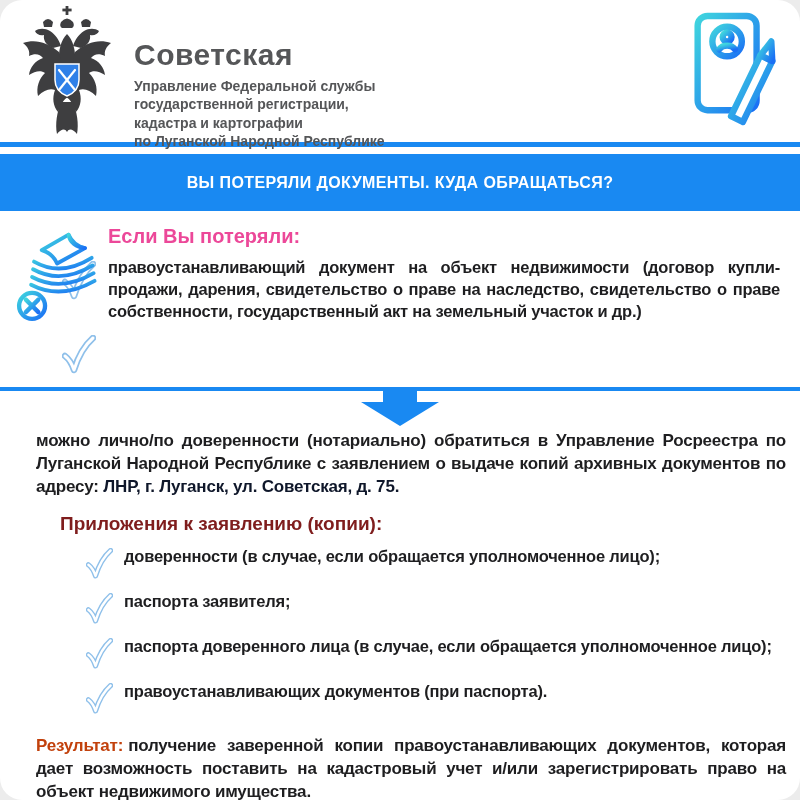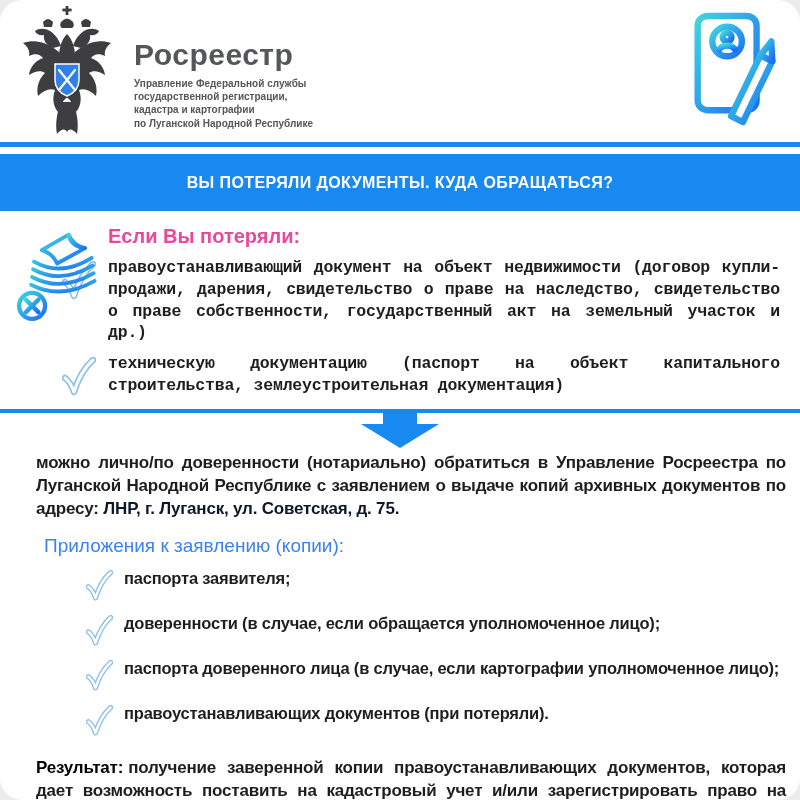--- a/index.html
+++ b/index.html
@@ -3,49 +3,49 @@
 <meta charset="utf-8">
 <style>
   html,body{margin:0;padding:0;background:#ececec;font-family:"Liberation Sans",sans-serif;}
   .page{position:relative;width:800px;height:800px;margin:0 auto;background:#ffffff;
         border-radius:22px;overflow:hidden;}
   
   .header{position:relative;height:142px;}
   .eagle{position:absolute;left:16px;top:6px;}
   .brand{position:absolute;left:134px;top:40px;color:#555658;}
   .brand-title{font-size:30px;font-weight:bold;letter-spacing:.5px;line-height:1;}
-  .brand-sub{margin-top:7px;font-size:10px;font-weight:bold;line-height:1.32;white-space:pre-line;}
+  .brand-sub{margin-top:7px;font-size:14px;font-weight:bold;line-height:1.32;white-space:pre-line;}
   .header-icon{position:absolute;right:12px;top:6px;}
   
   .top-line{height:5px;background:#1989f2;}
   .banner{margin-top:7px;height:57px;background:#1989f2;display:flex;align-items:center;justify-content:center;}
   .banner span{color:#ffffff;font-size:16px;font-weight:bold;letter-spacing:.4px;}
   
   .content{color:#1e1e20;}
   .lost-section{position:relative;padding-top:14px;}
   .lost-icon{position:absolute;left:12px;top:16px;}
   .section-heading{margin:0 0 0 108px;font-size:20px;font-weight:bold;color:#ec4899;}
-  .check-row{display:flex;align-items:flex-start;margin-top:9px;padding-left:62px;padding-right:20px;font-family:Liberation Mono, monospace;}
+  .check-row{display:flex;align-items:flex-start;margin-top:9px;padding-left:62px;padding-right:20px;}
   .check-row .chk{flex:none;margin-right:12px;margin-top:4px;}
   .check-row p{flex:1;margin:0;font-size:16.5px;font-weight:bold;letter-spacing:-.2px;
                line-height:1.32;text-align:justify;text-align-last:left;}
   .arrow-sep{margin-top:12px;}
   .sep-line{height:4px;background:#1989f2;}
   .arrow-wrap{display:flex;justify-content:center;margin-top:-1px;height:36px;}
   .para{margin:4px 14px 0 36px;font-size:17px;font-weight:bold;letter-spacing:-.2px;
         line-height:1.35;text-align:justify;text-align-last:left;}
   .addr{color:#0f172a;}
-  .attach-heading{margin:14px 0 0 44px;font-size:19px;font-weight:normal;color:#3b82f6;}
+  .attach-heading{margin:14px 0 0 60px;font-size:19px;font-weight:bold;color:#7f1d1d;}
   .attach-row{display:flex;align-items:flex-start;margin-top:11px;padding-left:86px;padding-right:14px;}
   .attach-row .chk{flex:none;margin-right:11px;margin-top:2px;}
   .attach-row p{flex:1;margin:0;font-size:16.5px;font-weight:bold;letter-spacing:-.2px;
                 line-height:1.3;text-align:justify;text-align-last:left;}
   .result{margin:20px 14px 0 36px;font-size:17px;font-weight:bold;letter-spacing:-.2px;
           line-height:1.35;text-align:justify;text-align-last:left;}
-  .result-label{color:#000000;margin-right:5px;}
+  .result-label{color:#c2410c;margin-right:5px;}
   .hidden-defs{position:absolute;width:0;height:0;}
 </style>
 </head>
 <body>
 
 <svg class="hidden-defs" aria-hidden="true">
   <defs>
     <linearGradient id="iconGrad" x1="0" y1="0" x2="1" y2="1">
       <stop offset="0" stop-color="#3fd4de"></stop>
       <stop offset="1" stop-color="#1a6ff5"></stop>
@@ -71,21 +71,21 @@
         <path d="M44,96 C40,106 38,118 40,128 C44,123 48,122 50,126 C52,122 56,123 60,128 C62,118 60,106 56,96 Z"></path>
       </g>
       <path d="M38,58 h24 v16 q0,11 -12,16 q-12,-5 -12,-16 z" fill="#2f80e8" stroke="#ffffff" stroke-width="1.5"></path>
       <g stroke="#ffffff" stroke-width="2.2" stroke-linecap="round">
         <line x1="42" y1="64" x2="58" y2="84"></line>
         <line x1="58" y1="64" x2="42" y2="84"></line>
       </g>
     </svg>
 
     <div class="brand">
-      <div class="brand-title">Росреестр</div>
+      <div class="brand-title">Советская</div>
       <div class="brand-sub">Управление Федеральной службы
 государственной регистрации,
 кадастра и картографии
 по Луганской Народной Республике</div>
     </div>
 
     <svg class="header-icon" width="110" height="124" viewBox="0 0 112 126" fill="none" stroke="url(#iconGrad)" stroke-width="6.5" stroke-linecap="round" stroke-linejoin="round">
       <rect x="20" y="10" width="60" height="96" rx="10"></rect>
       <circle cx="50" cy="36" r="15"></circle>
       <circle cx="50" cy="31.5" r="4.5"></circle>
@@ -129,21 +129,20 @@
           <path d="M3,21 C7,24 10,29 12,35 C16,22 23,10 31,3" stroke="#ffffff" stroke-width="3"></path>
         </svg>
         <p>правоустанавливающий документ на объект недвижимости (договор купли-продажи, дарения, свидетельство о праве на наследство, свидетельство о праве собственности, государственный акт на земельный участок и др.)</p>
       </div>
 
       <div class="check-row">
         <svg class="chk" width="34" height="40" viewBox="0 0 34 40" fill="none" stroke-linecap="round" stroke-linejoin="round">
           <path d="M3,21 C7,24 10,29 12,35 C16,22 23,10 31,3" stroke="#8fc0ea" stroke-width="6.5"></path>
           <path d="M3,21 C7,24 10,29 12,35 C16,22 23,10 31,3" stroke="#ffffff" stroke-width="3"></path>
         </svg>
-        <p>техническую документацию (паспорт на объект капитального строительства, землеустроительная документация)</p>
       </div>
     </div>
 
     <div class="arrow-sep">
       <div class="sep-line"></div>
       <div class="arrow-wrap">
         <svg width="92" height="36" viewBox="0 0 92 36">
           <path d="M29,0 H63 V12 H85 L46,36 L7,12 H29 Z" fill="#1989f2"></path>
         </svg>
       </div>
@@ -151,43 +150,43 @@
 
     <p class="para"><span>можно лично/по доверенности (нотариально)  обратиться в Управление Росреестра по Луганской Народной Республике с заявлением о выдаче копий архивных документов по адресу: </span><span class="addr">ЛНР, г. Луганск, ул. Советская, д. 75.</span></p>
 
     <h3 class="attach-heading">Приложения к заявлению (копии):</h3>
 
     <div class="attach-row">
       <svg class="chk" width="27" height="32" viewBox="0 0 34 40" fill="none" stroke-linecap="round" stroke-linejoin="round">
         <path d="M3,21 C7,24 10,29 12,35 C16,22 23,10 31,3" stroke="#8fc0ea" stroke-width="6.5"></path>
         <path d="M3,21 C7,24 10,29 12,35 C16,22 23,10 31,3" stroke="#ffffff" stroke-width="3"></path>
       </svg>
+      <p>доверенности (в случае, если обращается уполномоченное лицо);</p>
+    </div>
+
+    <div class="attach-row">
+      <svg class="chk" width="27" height="32" viewBox="0 0 34 40" fill="none" stroke-linecap="round" stroke-linejoin="round">
+        <path d="M3,21 C7,24 10,29 12,35 C16,22 23,10 31,3" stroke="#8fc0ea" stroke-width="6.5"></path>
+        <path d="M3,21 C7,24 10,29 12,35 C16,22 23,10 31,3" stroke="#ffffff" stroke-width="3"></path>
+      </svg>
       <p>паспорта заявителя;</p>
     </div>
 
     <div class="attach-row">
       <svg class="chk" width="27" height="32" viewBox="0 0 34 40" fill="none" stroke-linecap="round" stroke-linejoin="round">
         <path d="M3,21 C7,24 10,29 12,35 C16,22 23,10 31,3" stroke="#8fc0ea" stroke-width="6.5"></path>
         <path d="M3,21 C7,24 10,29 12,35 C16,22 23,10 31,3" stroke="#ffffff" stroke-width="3"></path>
       </svg>
-      <p>доверенности (в случае, если обращается уполномоченное лицо);</p>
+      <p>паспорта доверенного лица (в случае, если обращается уполномоченное лицо);</p>
     </div>
 
     <div class="attach-row">
       <svg class="chk" width="27" height="32" viewBox="0 0 34 40" fill="none" stroke-linecap="round" stroke-linejoin="round">
         <path d="M3,21 C7,24 10,29 12,35 C16,22 23,10 31,3" stroke="#8fc0ea" stroke-width="6.5"></path>
         <path d="M3,21 C7,24 10,29 12,35 C16,22 23,10 31,3" stroke="#ffffff" stroke-width="3"></path>
       </svg>
-      <p>паспорта доверенного лица (в случае, если картографии уполномоченное лицо);</p>
-    </div>
-
-    <div class="attach-row">
-      <svg class="chk" width="27" height="32" viewBox="0 0 34 40" fill="none" stroke-linecap="round" stroke-linejoin="round">
-        <path d="M3,21 C7,24 10,29 12,35 C16,22 23,10 31,3" stroke="#8fc0ea" stroke-width="6.5"></path>
-        <path d="M3,21 C7,24 10,29 12,35 C16,22 23,10 31,3" stroke="#ffffff" stroke-width="3"></path>
-      </svg>
-      <p>правоустанавливающих документов (при потеряли).</p>
+      <p>правоустанавливающих документов (при паспорта).</p>
     </div>
 
     <p class="result"><span class="result-label">Результат:</span><span>получение заверенной копии правоустанавливающих документов, которая дает возможность поставить на кадастровый учет и/или зарегистрировать право на объект недвижимого имущества.</span></p>
 
   </div>
 </div>
 
 </body></html>

